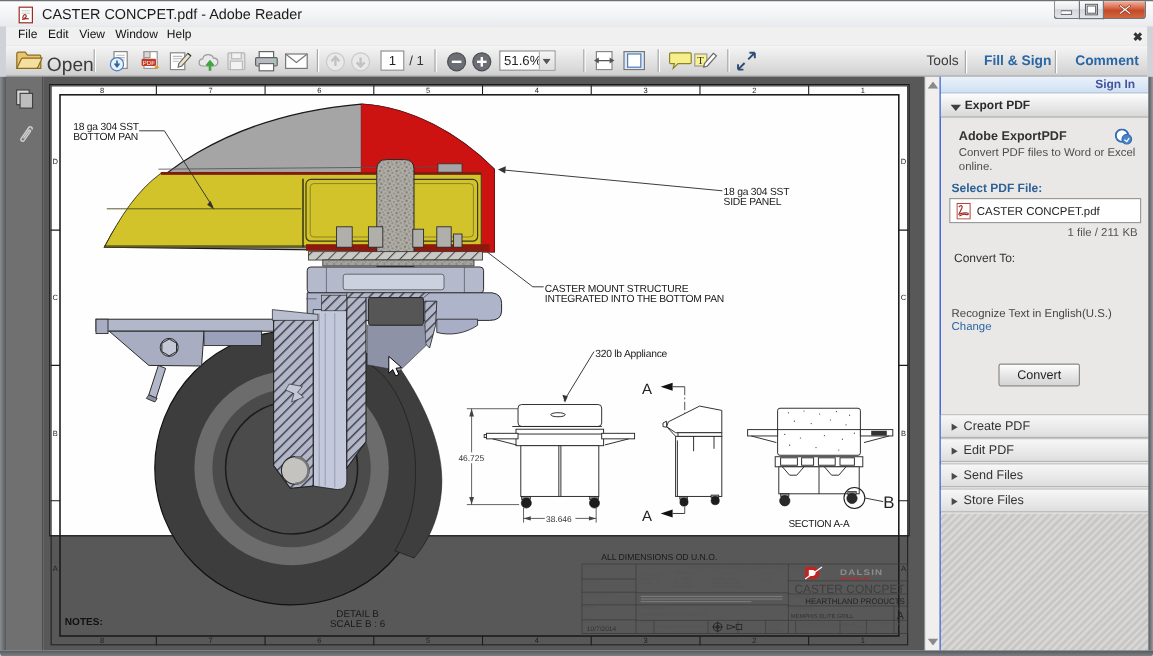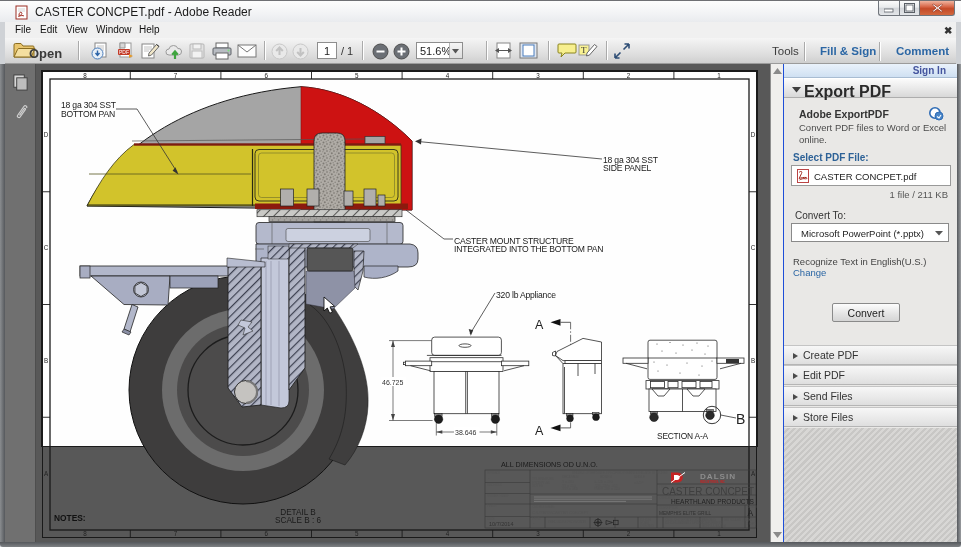--- a/index.html
+++ b/index.html
@@ -63,21 +63,21 @@
     <span style="left:61px">View</span>
     <span style="left:91px">Window</span>
     <span style="left:134px">Help</span>
  <span style="left:939px;top:3px;font-size:10px;font-weight:bold;color:#333">✖</span>
 </div>
 <div id="toolbar">
  <svg style="position:absolute;left:8px;top:4px" width="23" height="17" viewBox="0 0 23 17">
       <path d="M1 15 L1 3 Q1 1.5 2.5 1.5 L8 1.5 L10 4 L20 4 Q21 4 21 5 L21 15 Z" fill="#e8c56e" stroke="#8a6c1f"></path>
       <path d="M1 15 L4.5 7.5 Q5 6.5 6 6.5 L22 6.5 L18.5 14.2 Q18 15 17 15 Z" fill="#f4dfa0" stroke="#8a6c1f"></path>
     </svg>
- <span style="position:absolute;left:24px;top:8px;font-size:13px;font-weight:bold;color:#3a3a3a">Open</span>
+ <span style="position:absolute;left:34px;top:8px;font-size:16px;font-weight:normal;color:#3a3a3a">Open</span>
  <div class="tsep" style="left:73px"></div>
  <svg style="position:absolute;left:86px;top:4px" width="18" height="18" viewBox="0 0 18 18">
       <rect x="4" y="1" width="11" height="14" fill="#fff" stroke="#888"></rect>
       <path d="M6 4h7M6 6h7M6 8h7" stroke="#bbb" stroke-width="0.9"></path>
       <circle cx="6.5" cy="11.5" r="5.5" fill="#e8f0f8" stroke="#4a7dbb"></circle>
       <path d="M6.5 8.5 L6.5 13 M4.5 11 L6.5 13.5 L8.5 11" stroke="#2c64a8" stroke-width="1.4" fill="none"></path>
     </svg>
  <svg style="position:absolute;left:112px;top:4px" width="18" height="18" viewBox="0 0 18 18">
       <rect x="3" y="1" width="11" height="14" fill="#fff" stroke="#999"></rect>
       <path d="M3 1 L8 1 L8 6 L3 6 Z" fill="#d8d8d8" stroke="#999"></path>
@@ -518,46 +518,40 @@
       </svg>
  </div>
  <div id="panel">
   <div id="signin">
         <span style="position:absolute;right:11px;top:1px;font-size:10px;font-weight:bold;color:#44549e">Sign In</span>
       </div>
   <div id="exphdr">
    <svg style="position:absolute;left:8px;top:8px" width="9" height="6">
           <path d="M0 0 L9 0 L4.5 5.5 Z" fill="#3f3f3f"></path>
         </svg>
-   <span style="position:absolute;left:20px;top:4px;font-size:16px;font-weight:bold;color:#2a2a2a">Export PDF</span>
+   <span style="position:absolute;left:20px;top:4px;font-size:10px;font-weight:bold;color:#2a2a2a">Export PDF</span>
   </div>
   <span style="position:absolute;left:15px;top:44px;font-size:10.5px;font-weight:bold;color:#333">Adobe ExportPDF</span>
   <svg style="position:absolute;left:145px;top:43px" width="15" height="14" viewBox="0 0 15 14">
         <circle cx="6" cy="6" r="5.2" fill="#fff" stroke="#2f6cb5" stroke-width="1.6"></circle>
         <circle cx="10" cy="9" r="4" fill="#4a86c8" stroke="#2f6cb5"></circle>
         <path d="M8 9.5 l2 1.5 2-3" stroke="#fff" fill="none" stroke-width="1.1"></path>
       </svg>
   <span style="position:absolute;left:15px;top:58px;font-size:9.5px;color:#4c4c4c">Convert PDF files to Word or Excel</span>
   <span style="position:absolute;left:15px;top:70px;font-size:9.5px;color:#4c4c4c">online.</span>
   <span style="position:absolute;left:9px;top:88px;font-size:10px;font-weight:bold;color:#2e6297">Select PDF File:</span>
   <div style="position:absolute;left:7px;top:101px;width:160px;height:21px;background:#fff;border:1px solid #999">
    <svg style="position:absolute;left:5px;top:3px" width="12" height="14" viewBox="0 0 12 14">
           <rect x="0.5" y="0.5" width="11" height="13" fill="#fff" stroke="#b44"></rect>
           <path d="M2 3.5 C4 1.5 5.5 2.5 4.5 4.5 C3.8 6 2.8 8 2.2 9.5 C4 8.8 7 8.2 9 8.5 C10.5 8.8 10 10.2 8.5 9.8 C6.5 9.2 4 10 2.5 11" fill="none" stroke="#a02a1f" stroke-width="1"></path>
         </svg>
    <span style="position:absolute;left:22px;top:5px;font-size:9.5px;color:#222">CASTER CONCPET.pdf</span>
   </div>
   <span style="position:absolute;right:9px;top:125px;font-size:9.5px;color:#555">1 file / 211 KB</span>
   <span style="position:absolute;left:11px;top:146px;font-size:10px;color:#333">Convert To:</span>
-  <div style="position:absolute;left:7px;top:159px;width:158px;height:19px;background:#fff;border:1px solid #8a8a8a">
-   <span style="position:absolute;left:9px;top:4px;font-size:9.5px;color:#222">Microsoft PowerPoint (*.pptx)</span>
-   <svg style="position:absolute;right:5px;top:7px" width="8" height="5">
-          <path d="M0 0 L8 0 L4 4.5 Z" fill="#555"></path>
-        </svg>
-  </div>
   <span style="position:absolute;left:9px;top:192px;font-size:9.5px;color:#444">Recognize Text in English(U.S.)</span>
   <span style="position:absolute;left:9px;top:203px;font-size:9.5px;color:#2b66a4">Change</span>
   <div style="position:absolute;left:48px;top:239px;width:68px;height:19px;background:linear-gradient(#fdfdfd,#e3e3e3 60%,#d5d5d5);border:1px solid #8a8a8a;border-radius:2px;font-size:10.5px;color:#222;text-align:center;line-height:18px">Convert</div>
   <div class="sect" style="top:281px">
         <span class="ar"></span>
         <span class="tx">Create PDF</span>
       </div>
   <div class="sect" style="top:301px">
         <span class="ar"></span>
         <span class="tx">Edit PDF</span>

